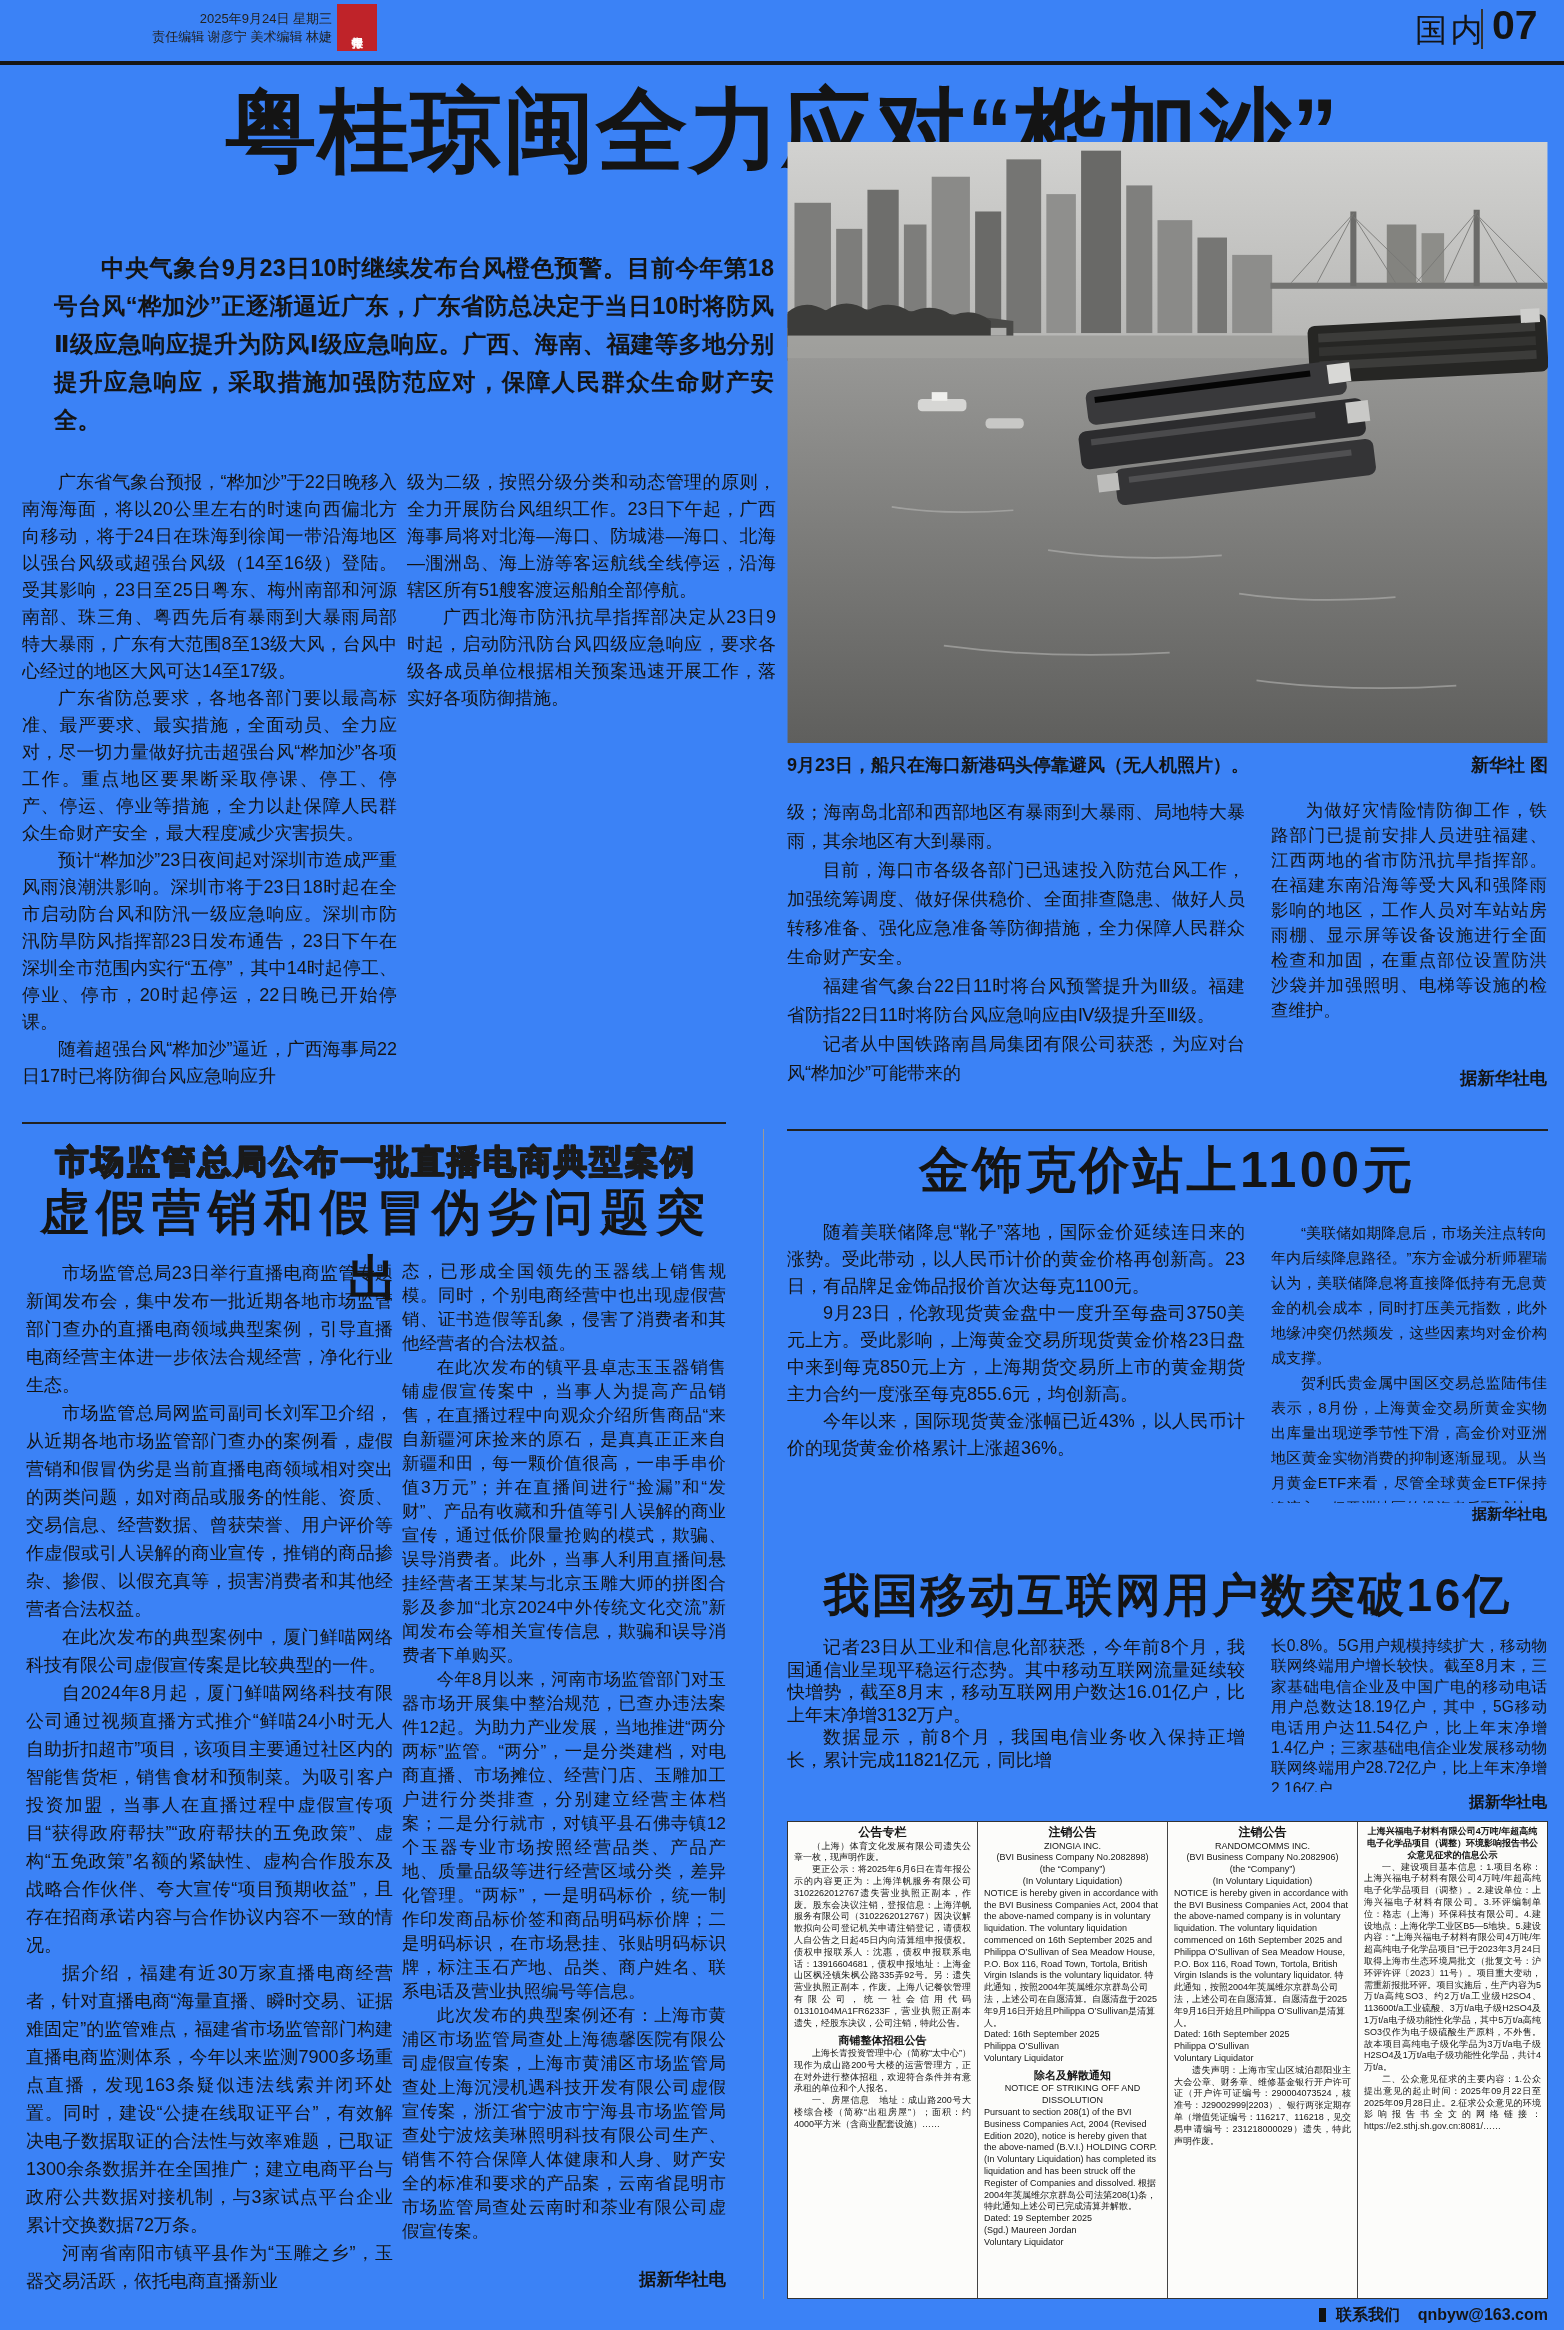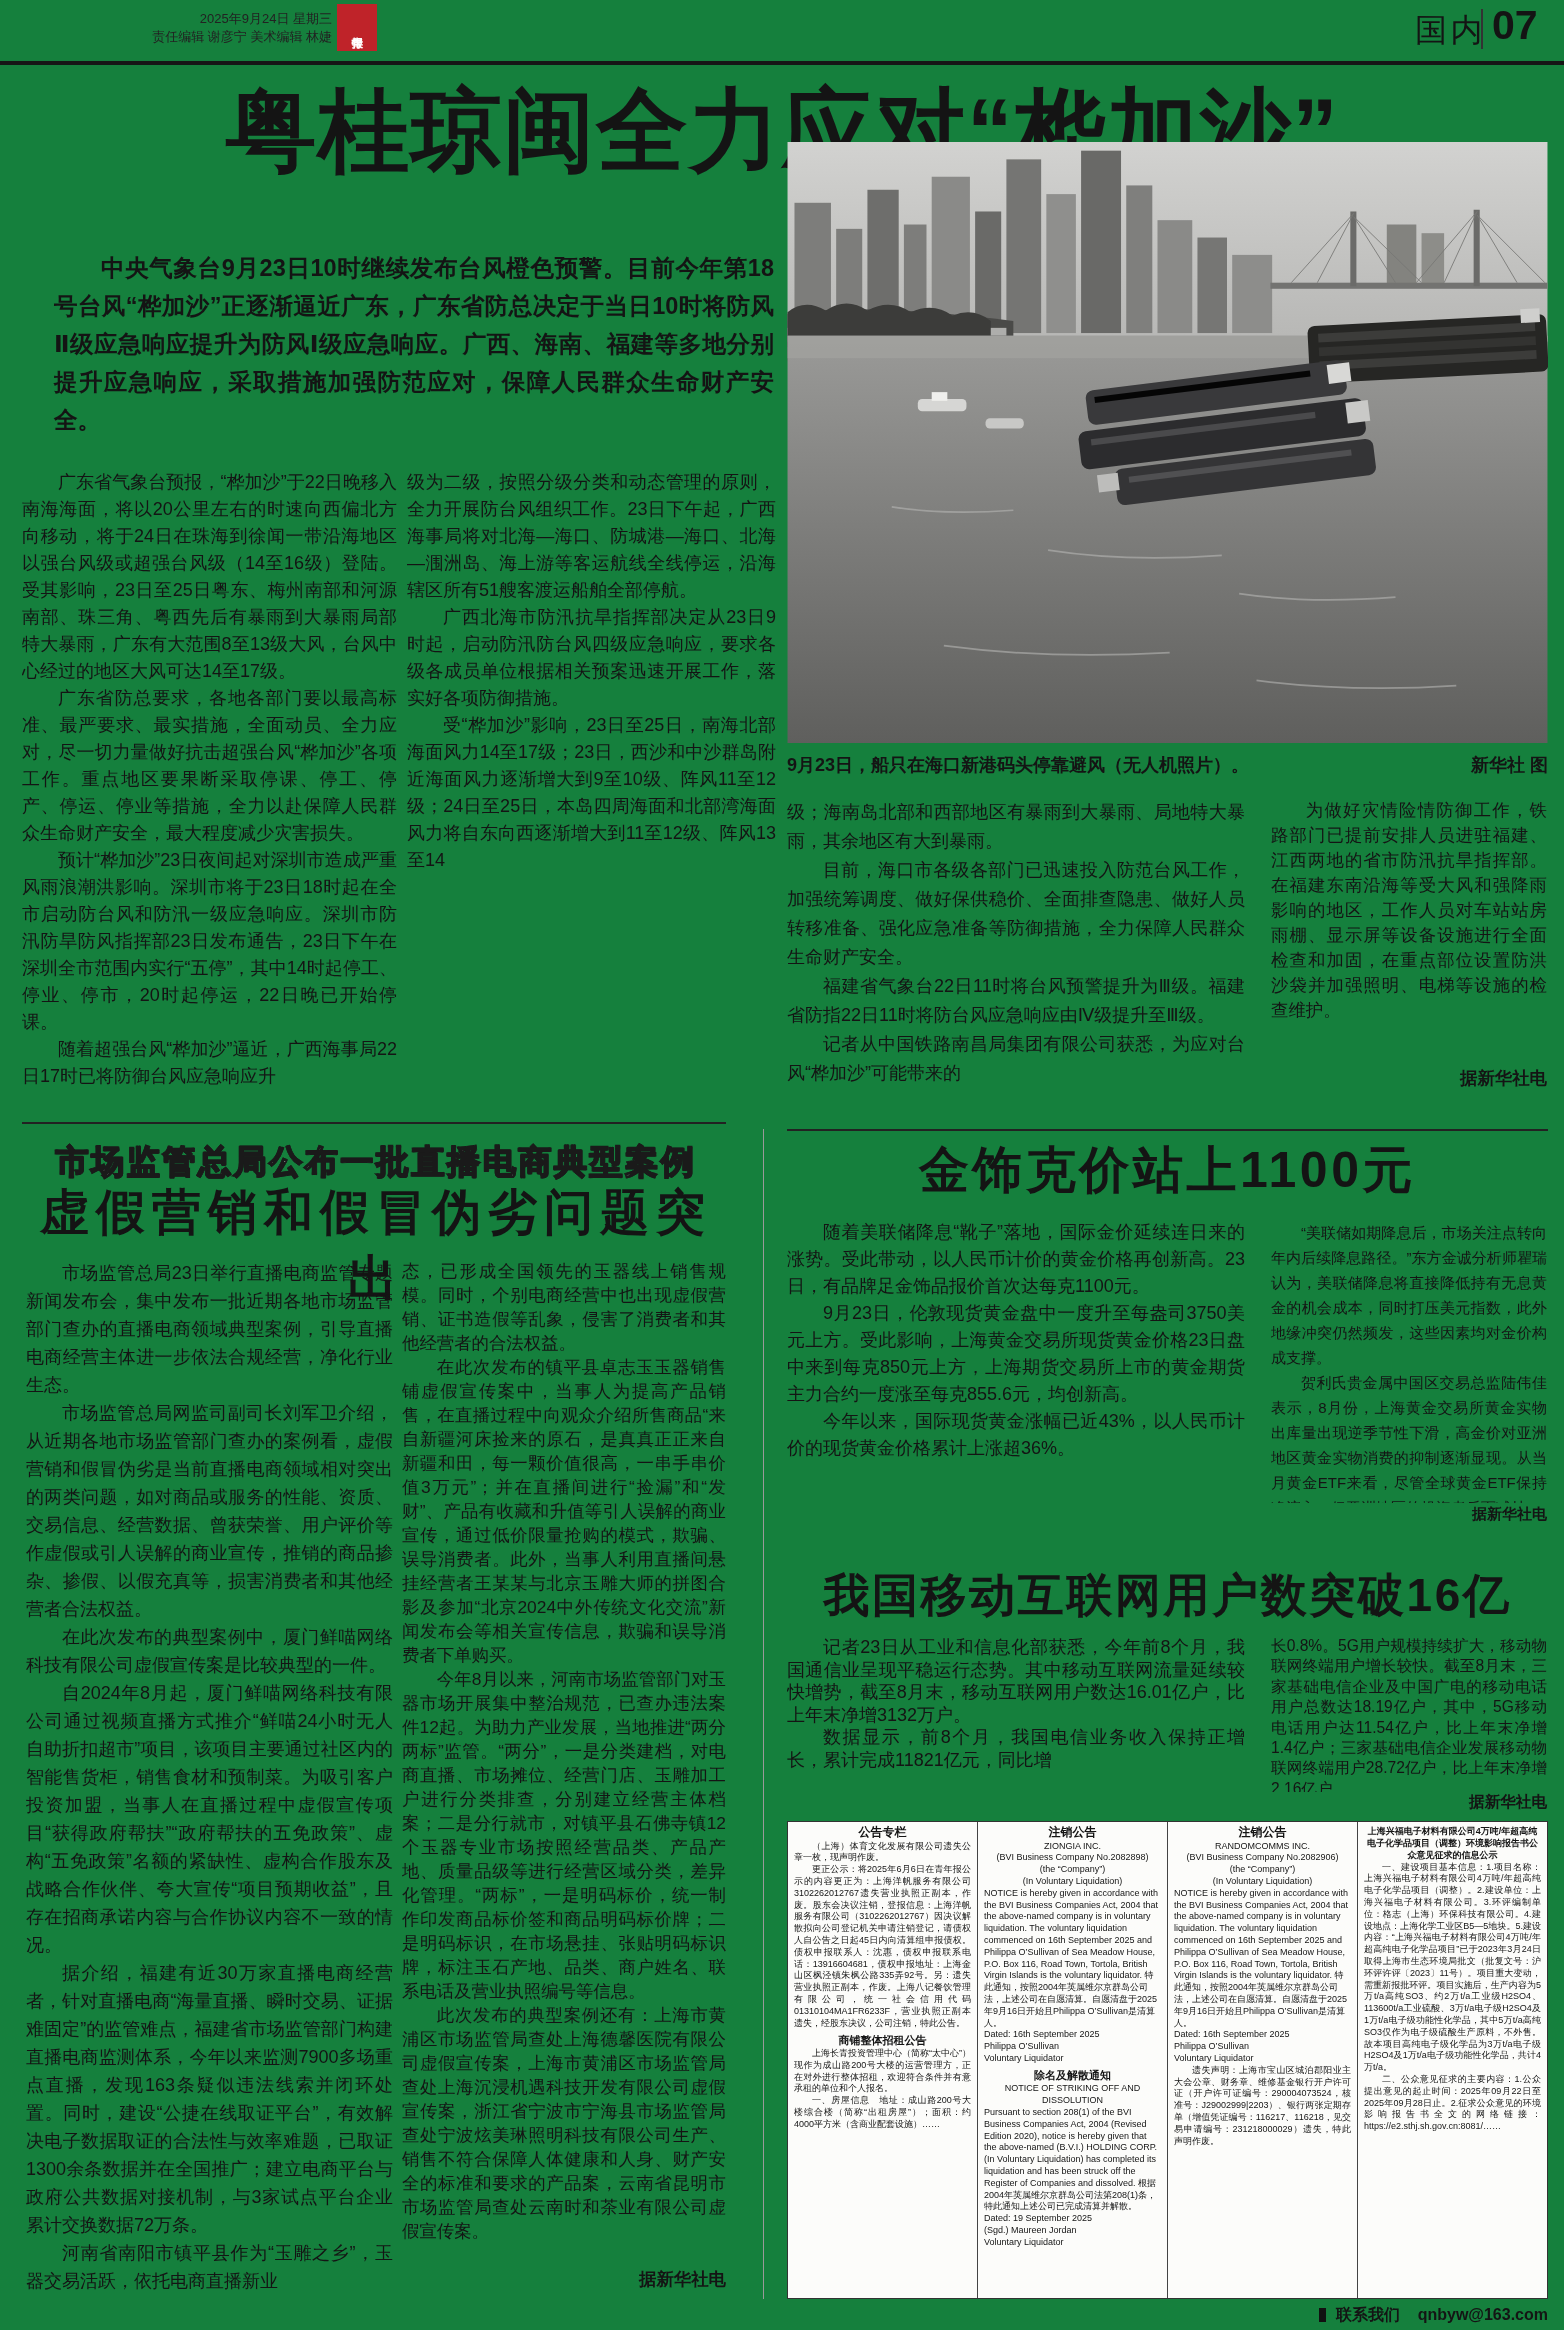--- a/index.html
+++ b/index.html
@@ -1,16 +1,16 @@
 <!DOCTYPE html>
 <html style="font-size:14px"><head>
 <meta charset="utf-8">
 <style>
   html,body{margin:0;padding:0;background:#e8e8e4;}
-  .page{position:relative;width:1565px;height:2330px;background:#15803d;margin:0 auto;
+  .page{position:relative;width:1565px;height:2330px;background:#3b82f6;margin:0 auto;
         font-family:"Liberation Sans","DejaVu Sans",sans-serif;color:#141414;overflow:hidden;}
   .abs{position:absolute;}
   
   .hdr-meta{font-size:13px;line-height:18px;text-align:right;color:#222;}
   .logo{background:#bf2329;color:#fff;display:flex;align-items:center;justify-content:center;
         font-size:11.3px;font-weight:bold;text-align:center;line-height:13px;writing-mode:vertical-rl;}
   .sec-label{font-size:32px;letter-spacing:3.5px;font-weight:500;}
   .page-no{font-size:41px;font-weight:bold;}
   .hdr-rule{background:#161616;}
   
@@ -151,21 +151,20 @@
 
   <div class="abs col" style="left:22px;top:469px;width:375px;height:622px;font-size:18px;line-height:27px;">
       <p>广东省气象台预报，“桦加沙”于22日晚移入南海海面，将以20公里左右的时速向西偏北方向移动，将于24日在珠海到徐闻一带沿海地区以强台风级或超强台风级（14至16级）登陆。受其影响，23日至25日粤东、梅州南部和河源南部、珠三角、粤西先后有暴雨到大暴雨局部特大暴雨，广东有大范围8至13级大风，台风中心经过的地区大风可达14至17级。</p>
       <p>广东省防总要求，各地各部门要以最高标准、最严要求、最实措施，全面动员、全力应对，尽一切力量做好抗击超强台风“桦加沙”各项工作。重点地区要果断采取停课、停工、停产、停运、停业等措施，全力以赴保障人民群众生命财产安全，最大程度减少灾害损失。</p>
       <p>预计“桦加沙”23日夜间起对深圳市造成严重风雨浪潮洪影响。深圳市将于23日18时起在全市启动防台风和防汛一级应急响应。深圳市防汛防旱防风指挥部23日发布通告，23日下午在深圳全市范围内实行“五停”，其中14时起停工、停业、停市，20时起停运，22日晚已开始停课。</p>
       <p>随着超强台风“桦加沙”逼近，广西海事局22日17时已将防御台风应急响应升</p>
     </div>
   <div class="abs col" style="left:407px;top:469px;width:369px;height:622px;font-size:18px;line-height:27px;">
       <p class="cont">级为二级，按照分级分类和动态管理的原则，全力开展防台风组织工作。23日下午起，广西海事局将对北海—海口、防城港—海口、北海—涠洲岛、海上游等客运航线全线停运，沿海辖区所有51艘客渡运船舶全部停航。</p>
       <p>广西北海市防汛抗旱指挥部决定从23日9时起，启动防汛防台风四级应急响应，要求各级各成员单位根据相关预案迅速开展工作，落实好各项防御措施。</p>
-      <p>受“桦加沙”影响，23日至25日，南海北部海面风力14至17级；23日，西沙和中沙群岛附近海面风力逐渐增大到9至10级、阵风11至12级；24日至25日，本岛四周海面和北部湾海面风力将自东向西逐渐增大到11至12级、阵风13至14</p>
     </div>
   <div class="abs col" style="left:787px;top:798px;width:458px;height:293px;font-size:18px;line-height:29px;">
       <p class="cont">级；海南岛北部和西部地区有暴雨到大暴雨、局地特大暴雨，其余地区有大到暴雨。</p>
       <p>目前，海口市各级各部门已迅速投入防范台风工作，加强统筹调度、做好保供稳价、全面排查隐患、做好人员转移准备、强化应急准备等防御措施，全力保障人民群众生命财产安全。</p>
       <p>福建省气象台22日11时将台风预警提升为Ⅲ级。福建省防指22日11时将防台风应急响应由Ⅳ级提升至Ⅲ级。</p>
       <p>记者从中国铁路南昌局集团有限公司获悉，为应对台风“桦加沙”可能带来的</p>
     </div>
   <div class="abs col" style="left:1271px;top:798px;width:276px;height:265px;font-size:17.4px;line-height:25px;">
       <p>为做好灾情险情防御工作，铁路部门已提前安排人员进驻福建、江西两地的省市防汛抗旱指挥部。在福建东南沿海等受大风和强降雨影响的地区，工作人员对车站站房雨棚、显示屏等设备设施进行全面检查和加固，在重点部位设置防洪沙袋并加强照明、电梯等设施的检查维护。</p>
     </div>

